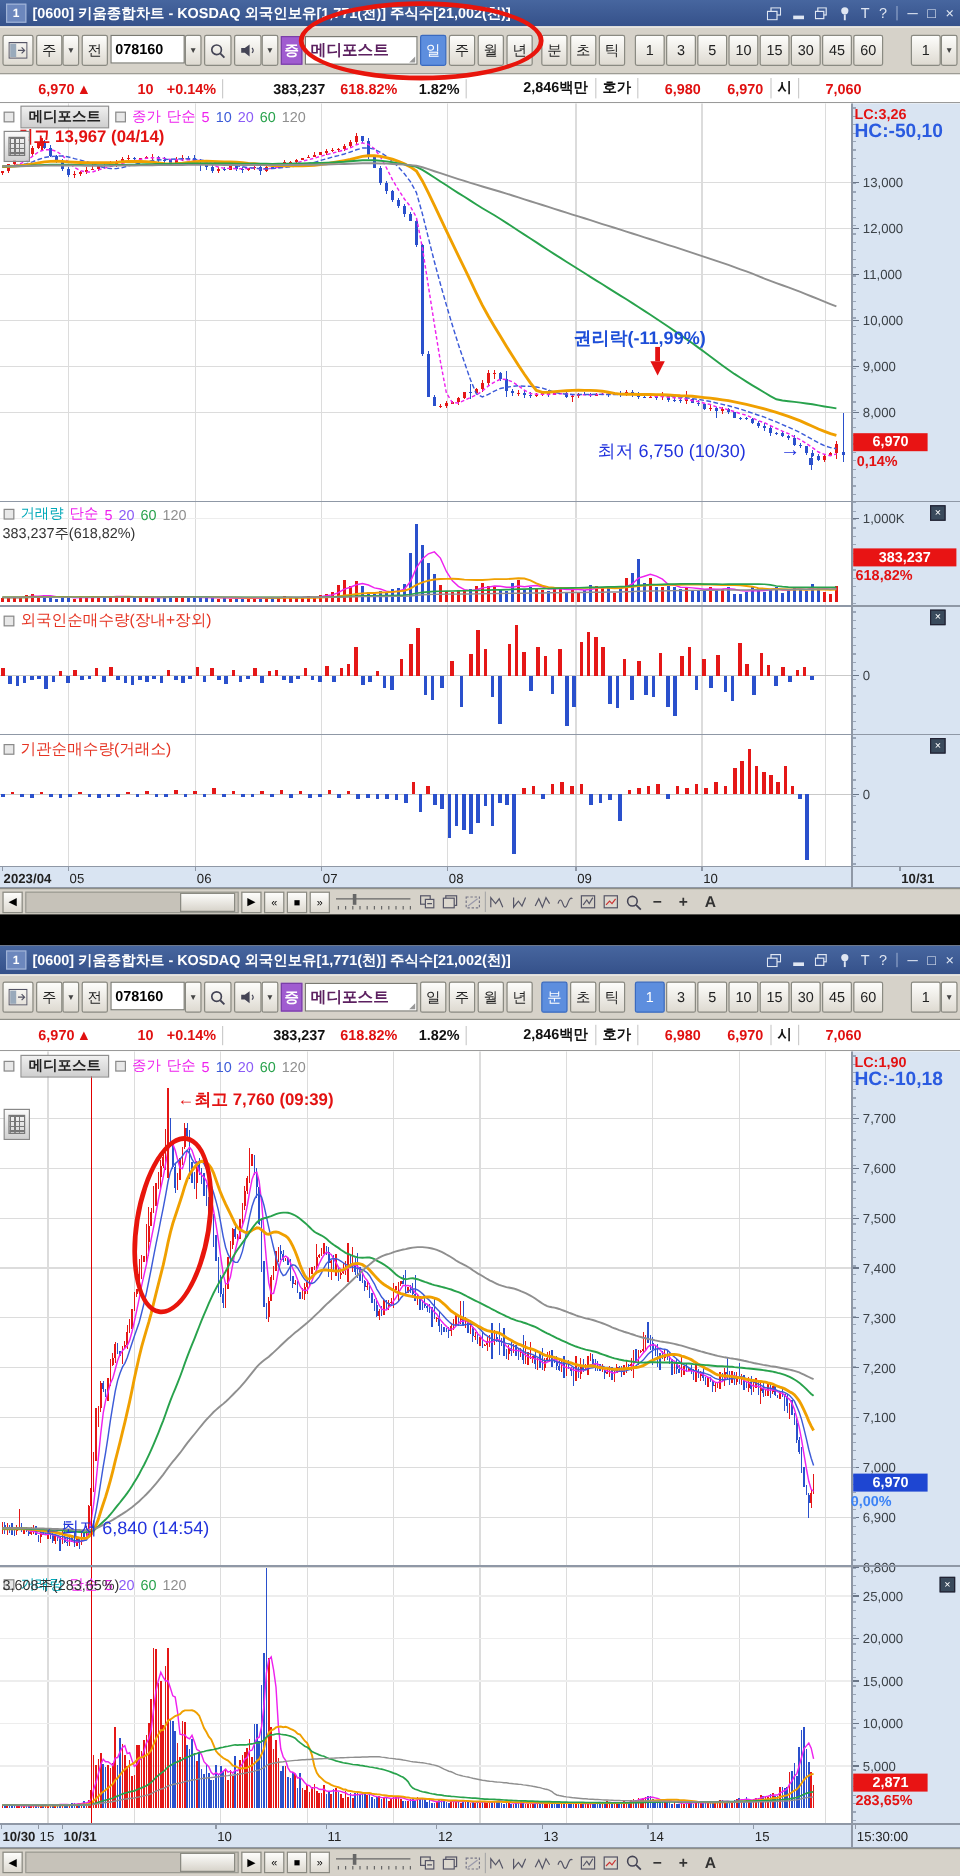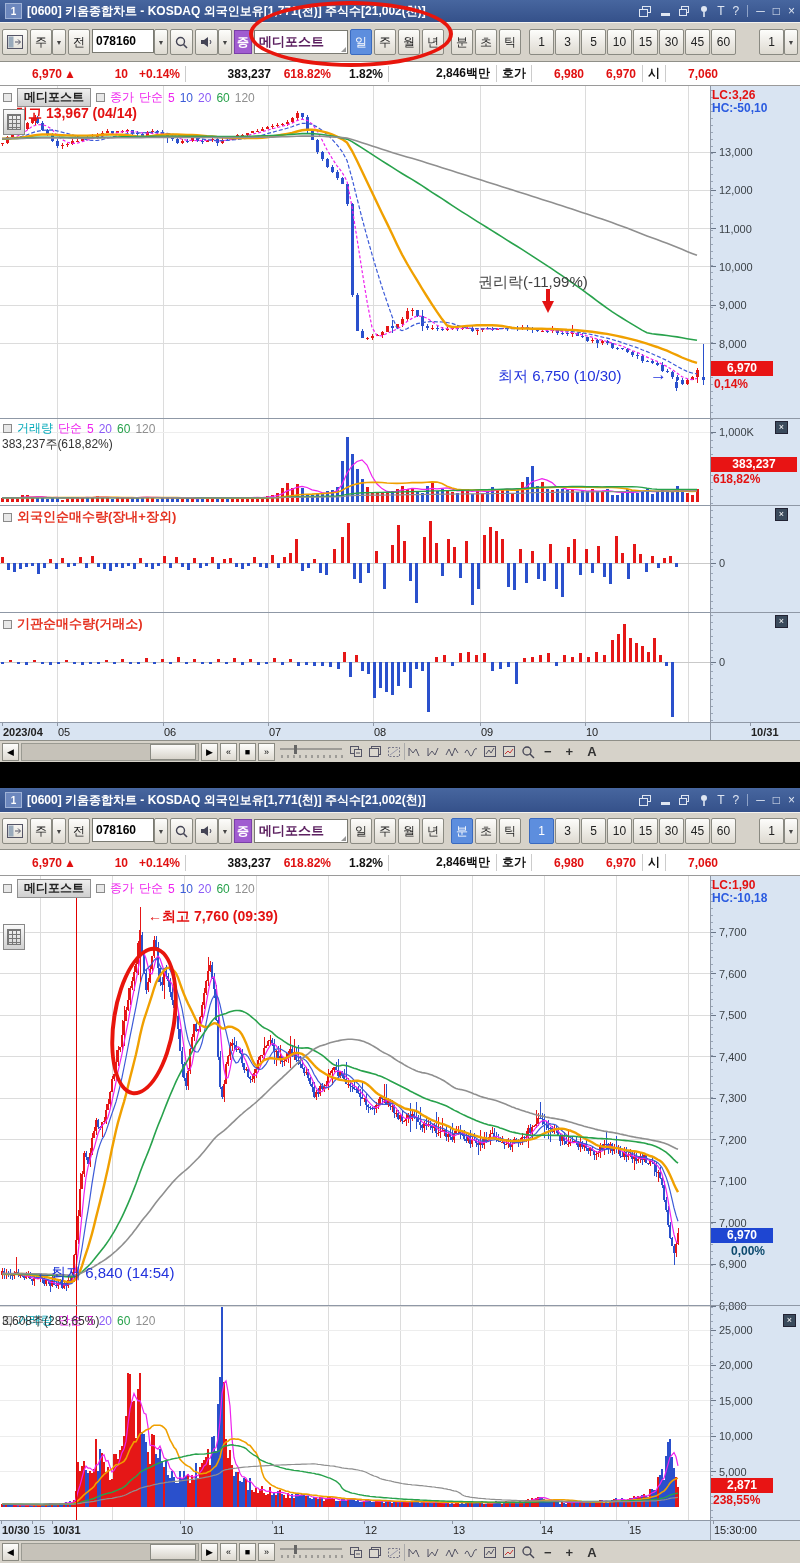--- a/index.html
+++ b/index.html
@@ -53,29 +53,29 @@
   .sq{width:7px;height:7px;border:1px solid #8a8a8a;background:#e8e8e8;flex:none}
   .b{font-weight:normal}
   .c5{color:#ee22ee}.c10{color:#3c5bd8}.c20{color:#8b5cf6}.c60{color:#28a24c}.c120{color:#8f8f8f}.cVol{color:#00a8b8}
   .grid-btn{width:20px;height:24px;border:1px solid #888;background:linear-gradient(#fafafa,#d0d0d0);
             display:flex;align-items:center;justify-content:center;z-index:3;position:absolute}
   .gridglyph{width:12px;height:14px;border:1px solid #777;
      background-image:repeating-linear-gradient(#777 0 1px,transparent 1px 4px),
                       repeating-linear-gradient(90deg,#777 0 1px,transparent 1px 4px)}
   .ann-red{color:#e31212;font-weight:bold;font-size:14px}
   .ann-blue{color:#2233dd;font-weight:normal;font-size:15px}
-  .ann-gray{color:#404040;font-weight:normal;font-size:15px}
+  .ann-gray{color:#1d4ed8;font-weight:bold;font-size:15px}
   .lc{color:#e31212;font-weight:bold;font-size:12px}
-  .hc{color:#2b5be0;font-weight:bold;font-size:12px}
+  .hc{color:#2b5be0;font-weight:bold;font-size:16px}
   .pricebox{position:absolute;height:15px;width:62px;color:#fff;font-weight:bold;font-size:12px;
             text-align:center;line-height:15px;z-index:4}
   .red-bg{background:#e81414}.blue-bg{background:#1e46d2}
   .pct{position:absolute;font-size:12px;font-weight:bold;z-index:4}
   .volsub{font-size:12px;color:#333}
-  .redlbl{color:#e53322;font-weight:bold;font-size:13px}
+  .redlbl{color:#e53322;font-weight:normal;font-size:13px}
   .close-x{position:absolute;width:11px;height:11px;background:#3a4a5c;color:#fff;font-size:9px;line-height:11px;
            text-align:center;z-index:4;border:1px solid #223}
   
   .bottombar{background:#d6d2c9;border-top:1px solid #8f8f88;display:flex;align-items:center;gap:2px;
              padding:0 2px;box-sizing:border-box}
   .sbtn{height:18px;min-width:17px;background:linear-gradient(#fdfdfb,#dedad1);border:1px solid #8a8a82;
         font-size:9px;display:flex;align-items:center;justify-content:center;padding:0 2px;font-family:inherit}
   .track{width:176px;height:16px;background:#c6c2b9;border:1px solid #9a9a92;position:relative}
   .thumb{position:absolute;left:128px;top:0;width:44px;height:14px;background:linear-gradient(#fbfbf9,#d8d4cb);border:1px solid #8a8a82}
   .ticon{width:17px;height:17px;display:flex;align-items:center;justify-content:center}
@@ -2484,34 +2484,34 @@
       <span class="c120 b">120</span>
     </div>
     <div class="ov ann-red" style="left:148px;top:32px">←최고 7,760 (09:39)</div>
     <div class="grid-btn" style="left:3px;top:48px">
         <span class="gridglyph"></span>
       </div>
     <div class="ov lc" style="left:712px;top:2px">LC:1,90</div>
     <div class="ov hc" style="left:712px;top:15px">HC:-10,18</div>
     <div class="ov ann-blue" style="left:36px;top:388px">←최저 6,840 (14:54)</div>
     <div class="pricebox blue-bg" style="left:711px;top:352px">6,970</div>
-    <div class="pct" style="left:731px;top:368px;color:#0c4a6e">0,00%</div>
+    <div class="pct" style="left:709px;top:368px;color:#3b82f6">0,00%</div>
     <div class="ov lgd" style="left:3px;top:436px">
       <span class="sq"></span>
       <span class="cVol b">거래량</span>
       <span class="c5 b">단순</span>
       <span class="c5 b">5</span>
       <span class="c20 b">20</span>
       <span class="c60 b">60</span>
       <span class="c120 b">120</span>
     </div>
     <div class="ov volsub" style="left:2px;top:437px">3,608주(283,65%)</div>
     <div class="close-x" style="left:783px;top:438px">×</div>
     <div class="pricebox red-bg" style="left:711px;top:602px">2,871</div>
-    <div class="pct" style="left:713px;top:617px;color:#e31212">238,55%</div>
+    <div class="pct" style="left:713px;top:617px;color:#e31212">283,65%</div>
   </div>
   <div class="bottombar" style="height:23px">
     <button class="sbtn">◀</button>
     <div class="track">
         <div class="thumb"></div>
       </div>
     <button class="sbtn">▶</button>
     <button class="sbtn">«</button>
     <button class="sbtn">■</button>
     <button class="sbtn">»</button>

